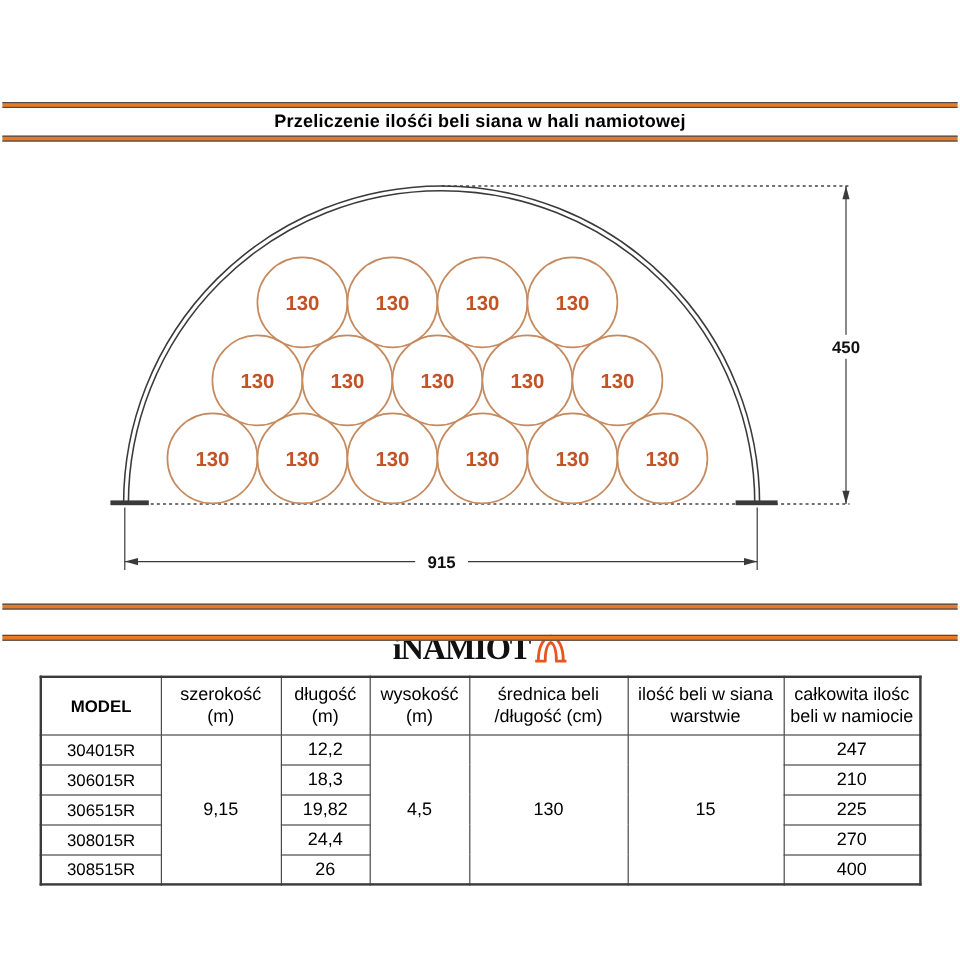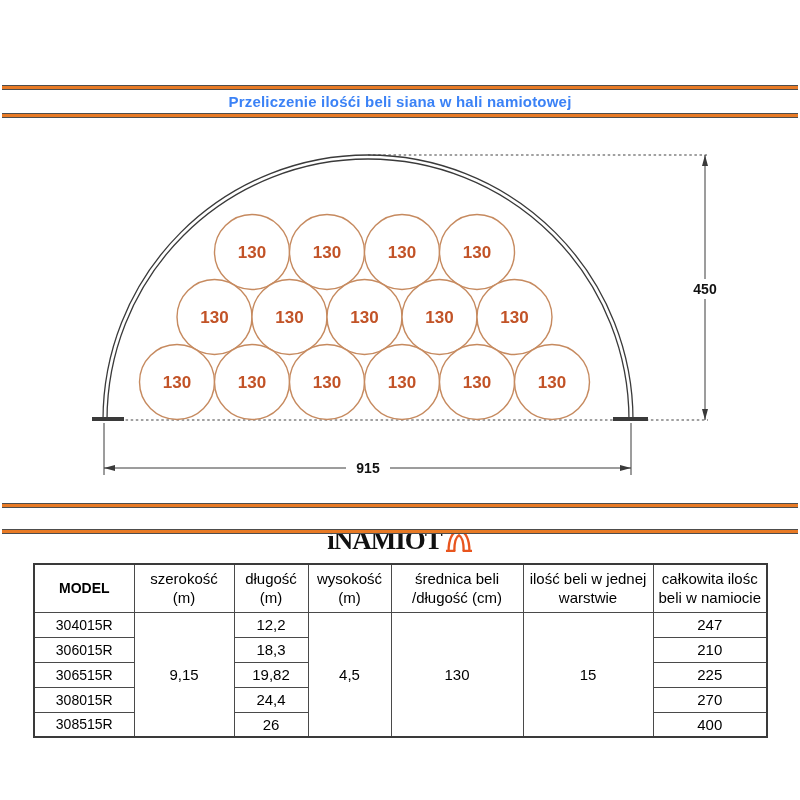--- a/index.html
+++ b/index.html
@@ -13,21 +13,21 @@
     border-top:1px solid #4d4d4d;border-bottom:1px solid #4d4d4d;box-sizing:border-box;
   }
   #rule-title-top{top:85px;}
   #rule-title-bottom{top:113px;}
   #rule-logo-top{top:503px;}
   #rule-logo-bottom{top:529px;}
   
   .title-bar{
     position:absolute;left:0;right:0;top:90px;height:23px;
     display:flex;align-items:center;justify-content:center;
-    font-size:15px;font-weight:bold;letter-spacing:.2px;color:#3b82f6;
+    font-size:15px;font-weight:bold;letter-spacing:.2px;color:#000000;
   }
   
   .diagram{position:absolute;left:0;top:130px;width:800px;height:370px;}
   .arch{fill:none;stroke:#3a3a3a;stroke-width:1.3;}
   .dim-line{stroke:#3a3a3a;stroke-width:1;fill:none;}
   .dotted{stroke:#444;stroke-width:1.2;stroke-dasharray:2.5 2.6;fill:none;}
   .arrow{fill:#3a3a3a;stroke:none;}
   .foot{fill:#3a3a3a;}
   .dim-label{font-family:"Liberation Sans",sans-serif;font-size:14px;font-weight:bold;
     fill:#111;text-anchor:middle;}
@@ -173,21 +173,21 @@
       </th>
       <th class="hdr">
         <div>wysokość</div>
         <div>(m)</div>
       </th>
       <th class="hdr">
         <div>średnica beli</div>
         <div>/długość (cm)</div>
       </th>
       <th class="hdr">
-        <div>ilość beli w jednej</div>
+        <div>ilość beli w siana</div>
         <div>warstwie</div>
       </th>
       <th class="hdr">
         <div>całkowita ilośc</div>
         <div>beli w namiocie</div>
       </th>
     </tr>
   </thead>
   <tbody>
     <tr>

